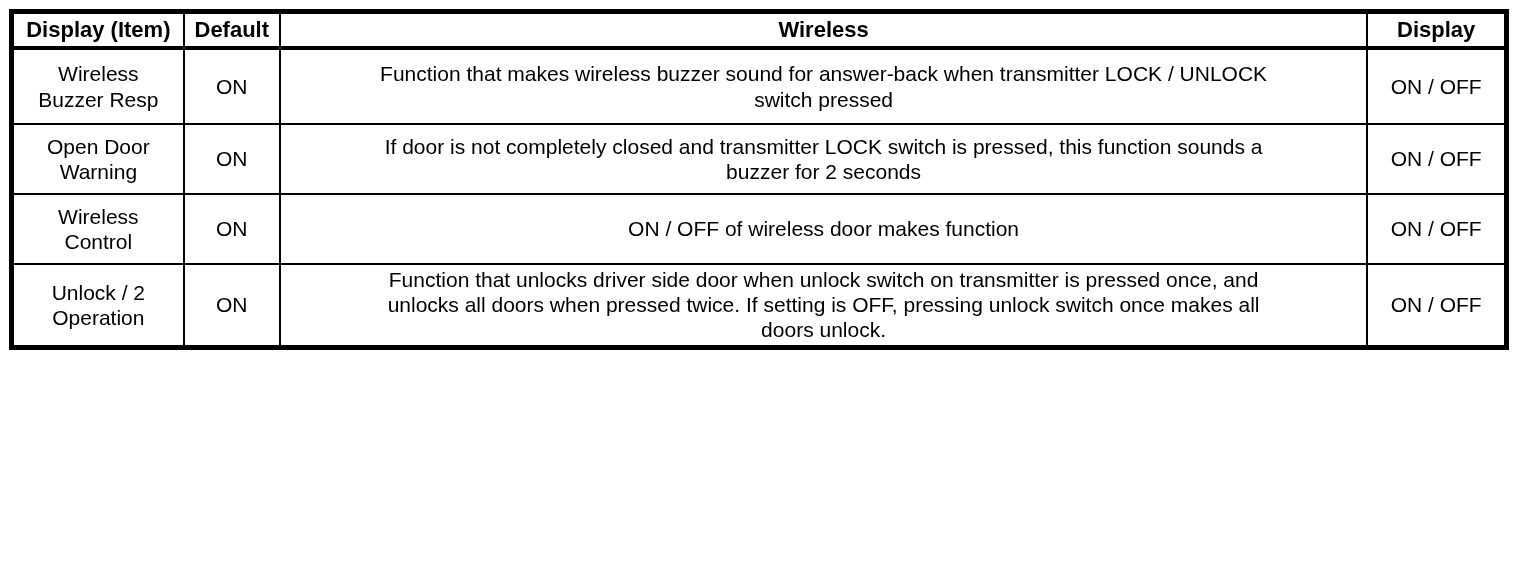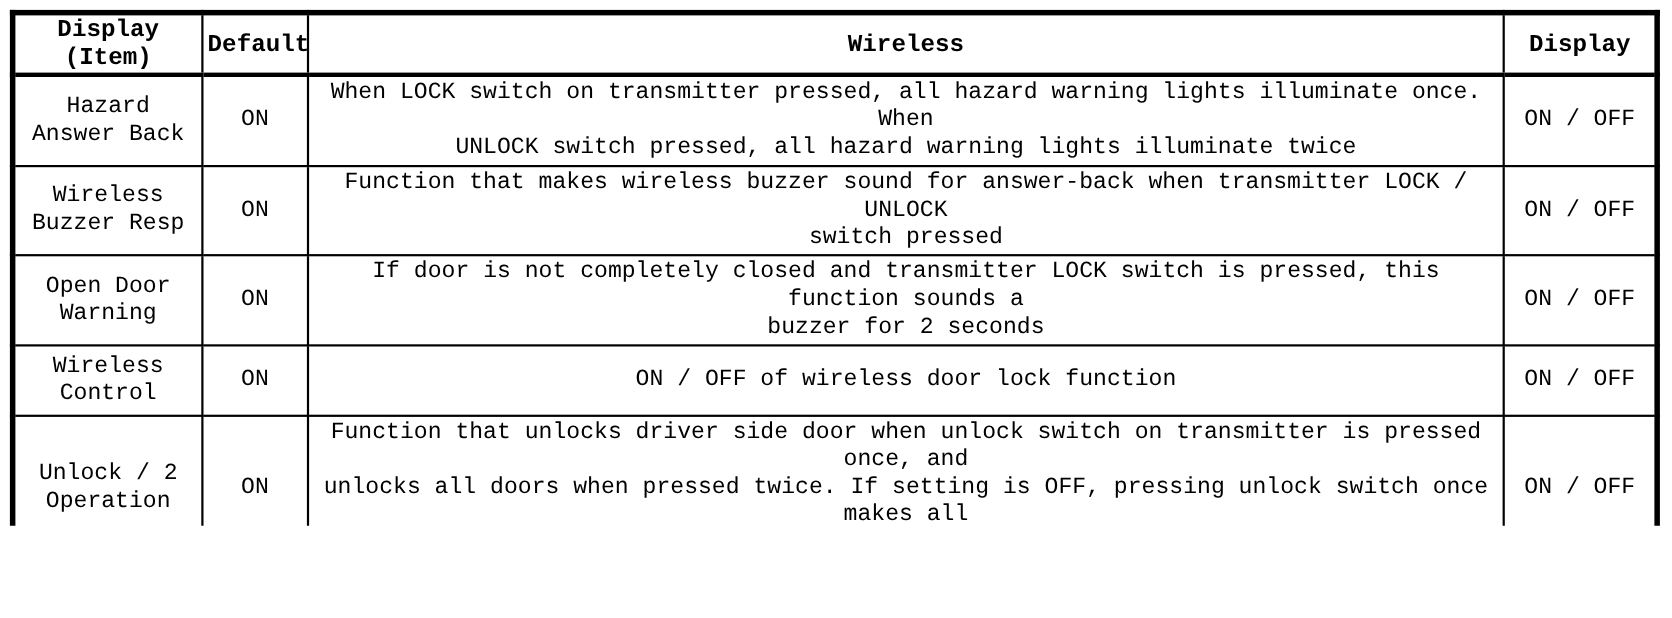--- a/index.html
+++ b/index.html
@@ -9,21 +9,20 @@
     width: 1520px;
     height: 562px;
     font-family: "Liberation Sans", sans-serif;
     color: #000;
   }
   .page {
     position: relative;
     width: 1520px;
     height: 478px;
     overflow: hidden;
-    font-family: Liberation Mono, monospace;
   }
   table.settings {
     border-collapse: collapse;
     table-layout: fixed;
     margin: 9px 0 0 9px;
     width: 1500px;
     border: 5px solid #000;
   }
   table.settings th,
   table.settings td {
@@ -74,48 +73,40 @@
     <thead>
       <tr>
         <th>Display (Item)</th>
         <th>Default</th>
         <th>Wireless</th>
         <th>Display</th>
       </tr>
     </thead>
     <tbody>
       <tr>
-        <td class="c-item">Hazard
-Answer Back</td>
-        <td class="c-default">ON</td>
-        <td class="c-contents">When LOCK switch on transmitter pressed, all hazard warning lights illuminate once. When
-UNLOCK switch pressed, all hazard warning lights illuminate twice</td>
-        <td class="c-setting">ON / OFF</td>
-      </tr>
-      <tr>
         <td class="c-item">Wireless
 Buzzer Resp</td>
         <td class="c-default">ON</td>
         <td class="c-contents">Function that makes wireless buzzer sound for answer-back when transmitter LOCK / UNLOCK
 switch pressed</td>
         <td class="c-setting">ON / OFF</td>
       </tr>
       <tr>
         <td class="c-item">Open Door
 Warning</td>
         <td class="c-default">ON</td>
         <td class="c-contents">If door is not completely closed and transmitter LOCK switch is pressed, this function sounds a
 buzzer for 2 seconds</td>
         <td class="c-setting">ON / OFF</td>
       </tr>
       <tr>
         <td class="c-item">Wireless
 Control</td>
         <td class="c-default">ON</td>
-        <td class="c-contents">ON / OFF of wireless door lock function</td>
+        <td class="c-contents">ON / OFF of wireless door makes function</td>
         <td class="c-setting">ON / OFF</td>
       </tr>
       <tr>
         <td class="c-item">Unlock / 2
 Operation</td>
         <td class="c-default">ON</td>
         <td class="c-contents">Function that unlocks driver side door when unlock switch on transmitter is pressed once, and
 unlocks all doors when pressed twice. If setting is OFF, pressing unlock switch once makes all
 doors unlock.</td>
         <td class="c-setting">ON / OFF</td>

